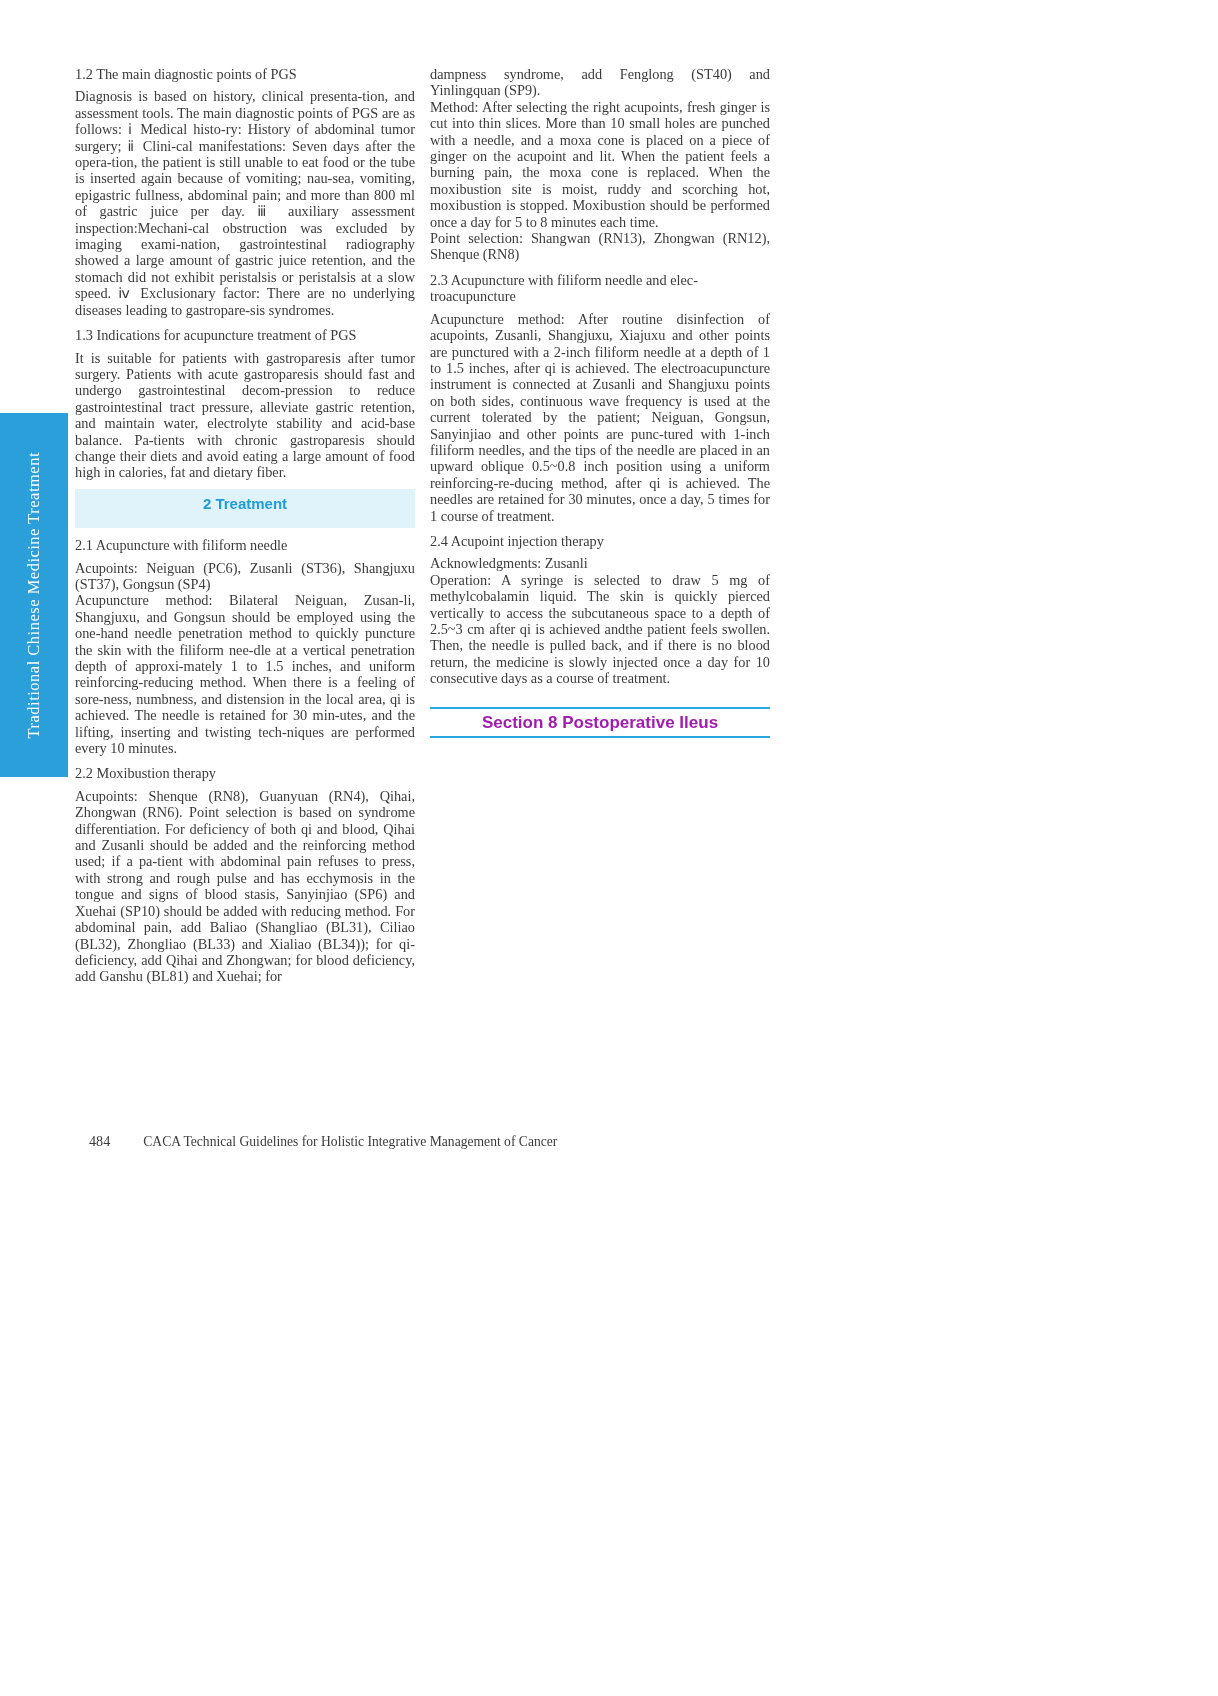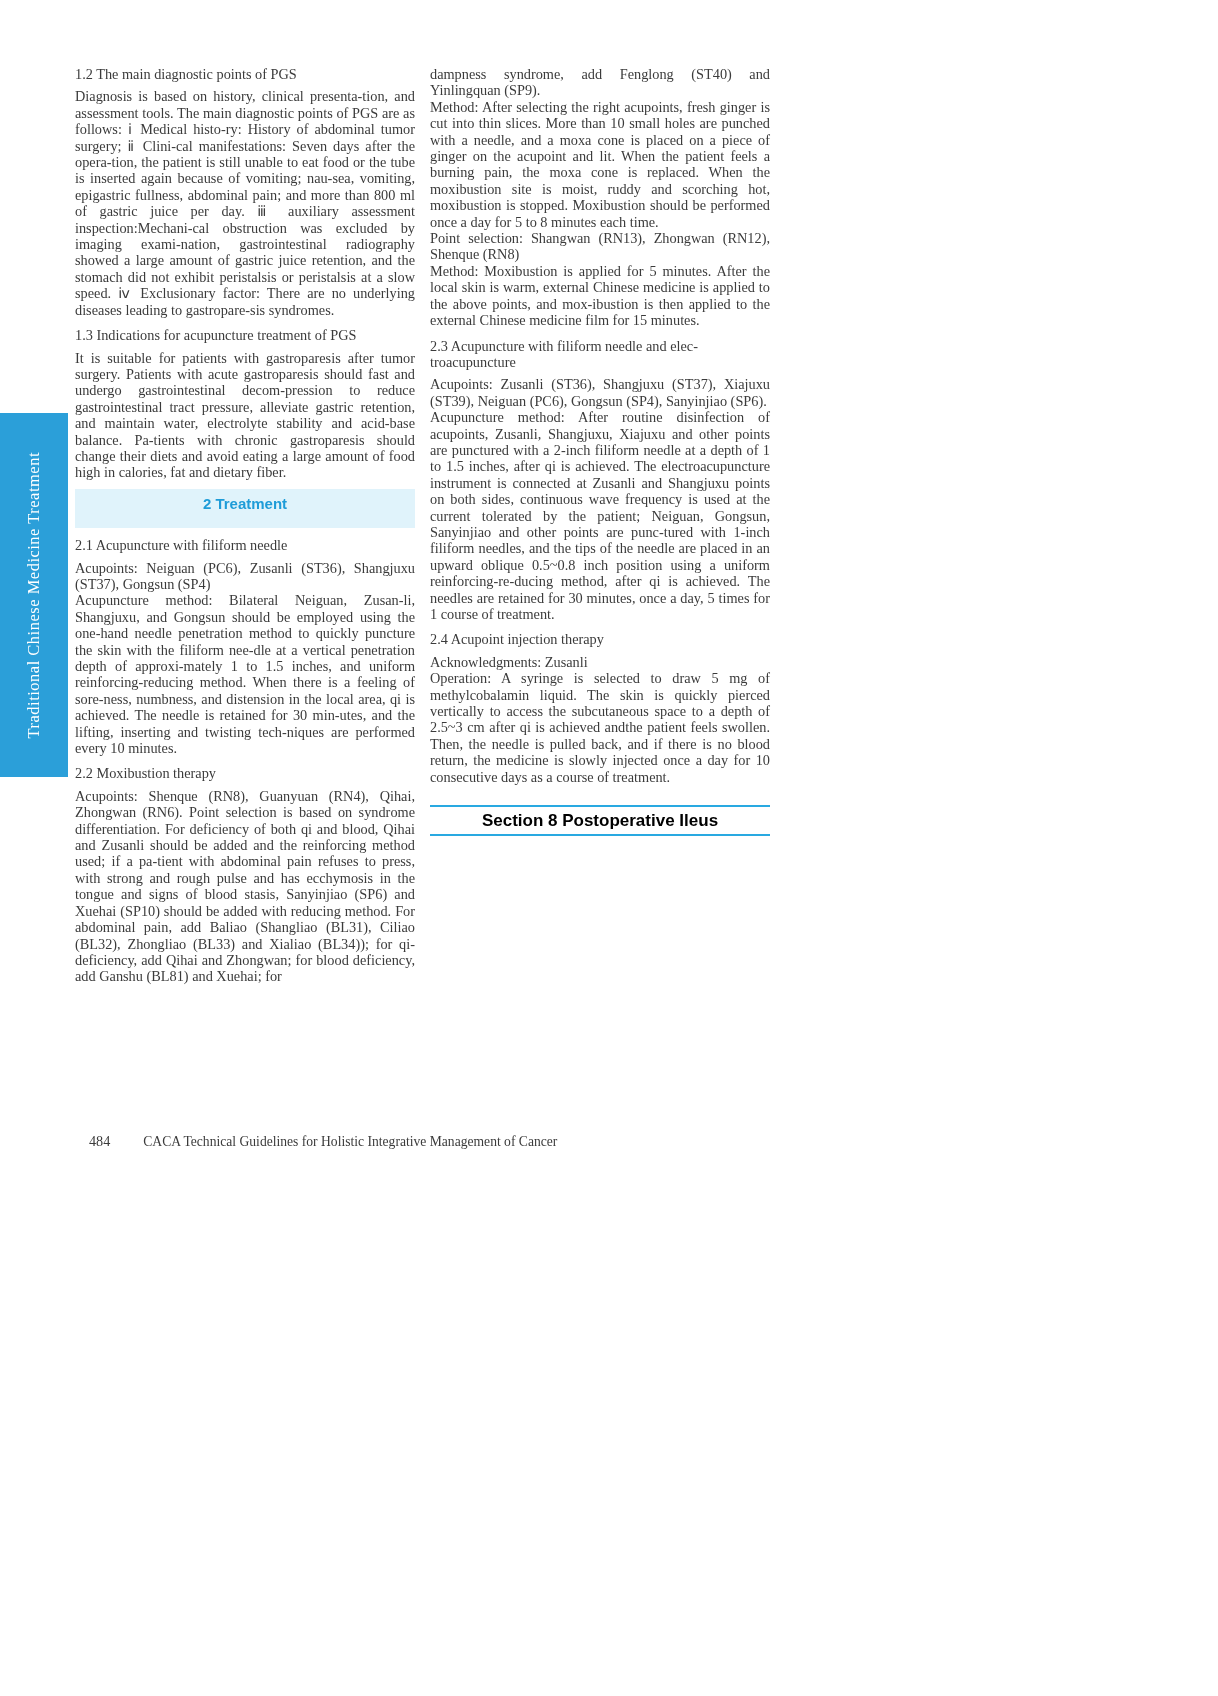--- a/index.html
+++ b/index.html
@@ -39,21 +39,21 @@
   .p{margin:0;text-align:justify;}
   .banner{
     margin:8px 0 2px;padding:7px 0 16px;
     background:#e0f3fb;color:#1e9cd8;
     font-family:"Liberation Sans", sans-serif;
     font-weight:bold;font-size:15px;text-align:center;
   }
   .sbanner{
     margin:20px 0 12px;padding:6px 0 5px;
     border-top:2px solid #29a9e1;border-bottom:2px solid #29a9e1;
-    color:#000000;background:#ffffff;
+    color:#a21caf;background:#ffffff;
     font-family:"Liberation Sans", sans-serif;
     font-weight:bold;font-size:17px;text-align:center;
   }
   
   .footer{
     position:absolute;left:89px;top:1133px;width:700px;
     display:flex;align-items:baseline;
     font-size:13.6px;color:#3b3b3b;
   }
   .footer .pagenum{font-size:14.2px;}
@@ -78,23 +78,21 @@
       <div class="p">Acupoints: Neiguan (PC6), Zusanli (ST36), Shangjuxu (ST37), Gongsun (SP4)</div>
       <div class="p">Acupuncture method: Bilateral Neiguan, Zusan-li, Shangjuxu, and Gongsun should be employed using the one-hand needle penetration method to quickly puncture the skin with the filiform nee-dle at a vertical penetration depth of approxi-mately 1 to 1.5 inches, and uniform reinforcing-reducing method. When there is a feeling of sore-ness, numbness, and distension in the local area, qi is achieved. The needle is retained for 30 min-utes, and the lifting, inserting and twisting tech-niques are performed every 10 minutes.</div>
       <div class="h">2.2 Moxibustion therapy</div>
       <div class="p">Acupoints: Shenque (RN8), Guanyuan (RN4), Qihai, Zhongwan (RN6). Point selection is based on syndrome differentiation. For deficiency of both qi and blood, Qihai and Zusanli should be added and the reinforcing method used; if a pa-tient with abdominal pain refuses to press, with strong and rough pulse and has ecchymosis in the tongue and signs of blood stasis, Sanyinjiao (SP6) and Xuehai (SP10) should be added with reducing method. For abdominal pain, add Baliao (Shangliao (BL31), Ciliao (BL32), Zhongliao (BL33) and Xialiao (BL34)); for qi-deficiency, add Qihai and Zhongwan; for blood deficiency, add Ganshu (BL81) and Xuehai; for</div>
     </div>
 
   <div class="col col-right">
       <div class="p">dampness syndrome, add Fenglong (ST40) and Yinlingquan (SP9).</div>
       <div class="p">Method: After selecting the right acupoints, fresh ginger is cut into thin slices. More than 10 small holes are punched with a needle, and a moxa cone is placed on a piece of ginger on the acupoint and lit. When the patient feels a burning pain, the moxa cone is replaced. When the moxibustion site is moist, ruddy and scorching hot, moxibustion is stopped. Moxibustion should be performed once a day for 5 to 8 minutes each time.</div>
       <div class="p">Point selection: Shangwan (RN13), Zhongwan (RN12), Shenque (RN8)</div>
-      <div class="p">Method: Moxibustion is applied for 5 minutes. After the local skin is warm, external Chinese medicine is applied to the above points, and mox-ibustion is then applied to the external Chinese medicine film for 15 minutes.</div>
       <div class="h">2.3 Acupuncture with filiform needle and elec-troacupuncture</div>
-      <div class="p">Acupoints: Zusanli (ST36), Shangjuxu (ST37), Xiajuxu (ST39), Neiguan (PC6), Gongsun (SP4), Sanyinjiao (SP6).</div>
       <div class="p">Acupuncture method: After routine disinfection of acupoints, Zusanli, Shangjuxu, Xiajuxu and other points are punctured with a 2-inch filiform needle at a depth of 1 to 1.5 inches, after qi is achieved. The electroacupuncture instrument is connected at Zusanli and Shangjuxu points on both sides, continuous wave frequency is used at the current tolerated by the patient; Neiguan, Gongsun, Sanyinjiao and other points are punc-tured with 1-inch filiform needles, and the tips of the needle are placed in an upward oblique 0.5~0.8 inch position using a uniform reinforcing-re-ducing method, after qi is achieved. The needles are retained for 30 minutes, once a day, 5 times for 1 course of treatment.</div>
       <div class="h">2.4 Acupoint injection therapy</div>
       <div class="p">Acknowledgments: Zusanli</div>
       <div class="p">Operation: A syringe is selected to draw 5 mg of methylcobalamin liquid. The skin is quickly pierced vertically to access the subcutaneous space to a depth of 2.5~3 cm after qi is achieved andthe patient feels swollen. Then, the needle is pulled back, and if there is no blood return, the medicine is slowly injected once a day for 10 consecutive days as a course of treatment.</div>
       <div class="sbanner">Section 8 Postoperative Ileus</div>
     </div>
 
   <div class="footer">
     <span class="pagenum">484</span>
     <span class="ftext">CACA Technical Guidelines for Holistic Integrative Management of Cancer</span>

